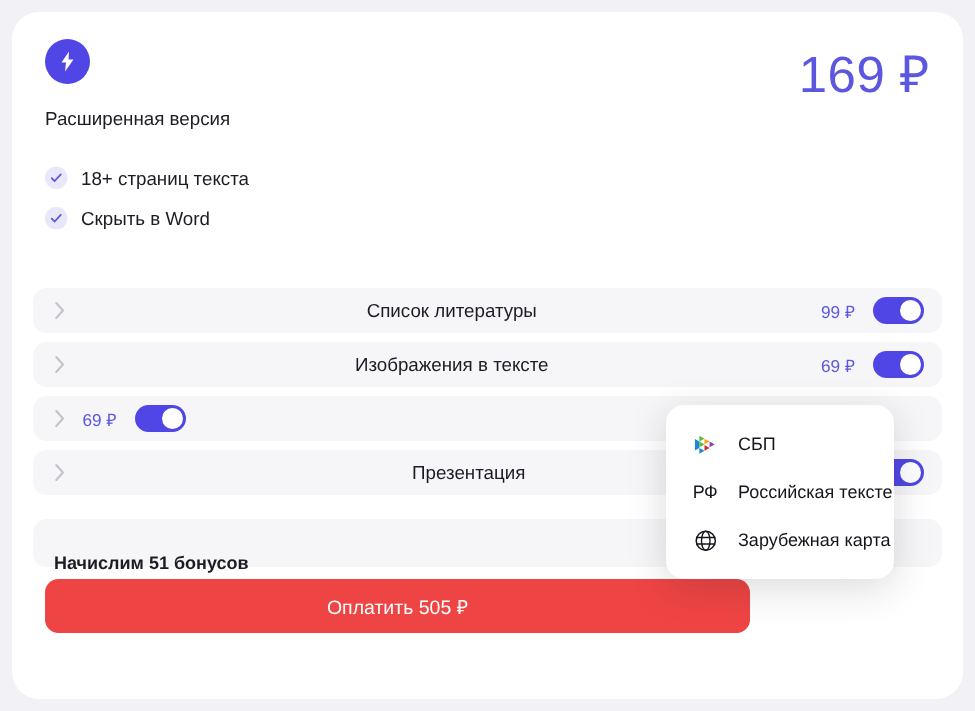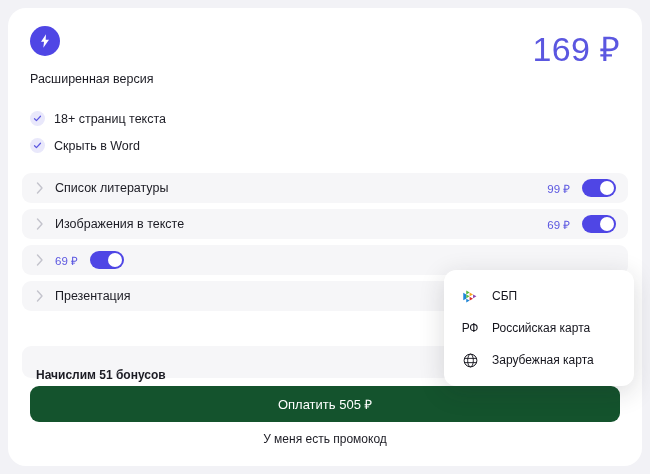--- a/index.html
+++ b/index.html
@@ -97,22 +97,23 @@
   .check-circle svg { display: block; }
   .feature-label {
     font-size: 12.5px;
     color: #1c1c24;
   }
 
   
   .options {
     position: absolute;
     left: 14px;
-    top: 165px;
+    top: 184px;
     width: 606px;
+    text-align: center;
   }
   .option-row {
     position: relative;
     height: 30px;
     background: #f6f6f8;
     border-radius: 9px;
     margin-bottom: 6px;
     display: flex;
     align-items: center;
   }
@@ -173,23 +174,23 @@
     color: #1c1c24;
     font-weight: 700;
     margin-top: 25px;
   }
 
   
   .pay-button {
     position: absolute;
     left: 22px;
     top: 378px;
-    width: 590px;
+    width: 470px;
     height: 36px;
-    background: #14532d;
+    background: #ef4444;
     border-radius: 9px;
     border: none;
     color: #ffffff;
     font-size: 13px;
     font-family: "Liberation Sans", sans-serif;
     cursor: pointer;
     display: flex;
     align-items: center;
     justify-content: center;
   }
@@ -204,21 +205,21 @@
     font-size: 12px;
     color: #1c1c24;
     cursor: pointer;
   }
 
   
   .pay-dropdown {
     position: absolute;
     left: 436px;
     top: 262px;
-    width: 190px;
+    width: 152px;
     background: #ffffff;
     border-radius: 12px;
     box-shadow: 0 6px 26px rgba(28, 28, 40, 0.16);
     padding: 10px 0 10px 0;
     box-sizing: border-box;
     z-index: 40;
   }
   .pay-item {
     display: flex;
     align-items: center;
@@ -341,21 +342,20 @@
     </div>
 
   </div>
 
   <div class="bonus-bar">
     <span class="bonus-text">Начислим 51 бонусов</span>
   </div>
 
   <button class="pay-button">Оплатить  505 ₽</button>
 
-  <div class="promo-link">У меня есть промокод</div>
 
   <div class="pay-dropdown">
 
     <div class="pay-item">
       <span class="pay-icon">
         <svg width="17" height="17" viewBox="0 0 40 40" aria-hidden="true">
           <polygon points="3,11 10,15 10,25 3,29" fill="#1f87d6"></polygon>
           <polygon points="10,6 18,10.5 10,15" fill="#5aba3e"></polygon>
           <polygon points="10,25 18,29.5 10,34" fill="#1f87d6"></polygon>
           <polygon points="18,10.5 26,15 18,19.5" fill="#f5a623"></polygon>
@@ -364,21 +364,21 @@
           <polygon points="10,15 18,19.5 10,24" fill="#5aba3e"></polygon>
         </svg>
       </span>
       <span class="pay-item-label">СБП</span>
     </div>
 
     <div class="pay-item">
       <span class="pay-icon">
         <span class="rf-text">РФ</span>
       </span>
-      <span class="pay-item-label">Российская карта</span>
+      <span class="pay-item-label">Российская тексте</span>
     </div>
 
     <div class="pay-item">
       <span class="pay-icon">
         <svg width="17" height="17" viewBox="0 0 24 24" aria-hidden="true">
           <circle cx="12" cy="12" r="9" fill="none" stroke="#15151d" stroke-width="1.4"></circle>
           <ellipse cx="12" cy="12" rx="4" ry="9" fill="none" stroke="#15151d" stroke-width="1.3"></ellipse>
           <line x1="3" y1="9" x2="21" y2="9" stroke="#15151d" stroke-width="1.3"></line>
           <line x1="3" y1="15" x2="21" y2="15" stroke="#15151d" stroke-width="1.3"></line>
         </svg>

